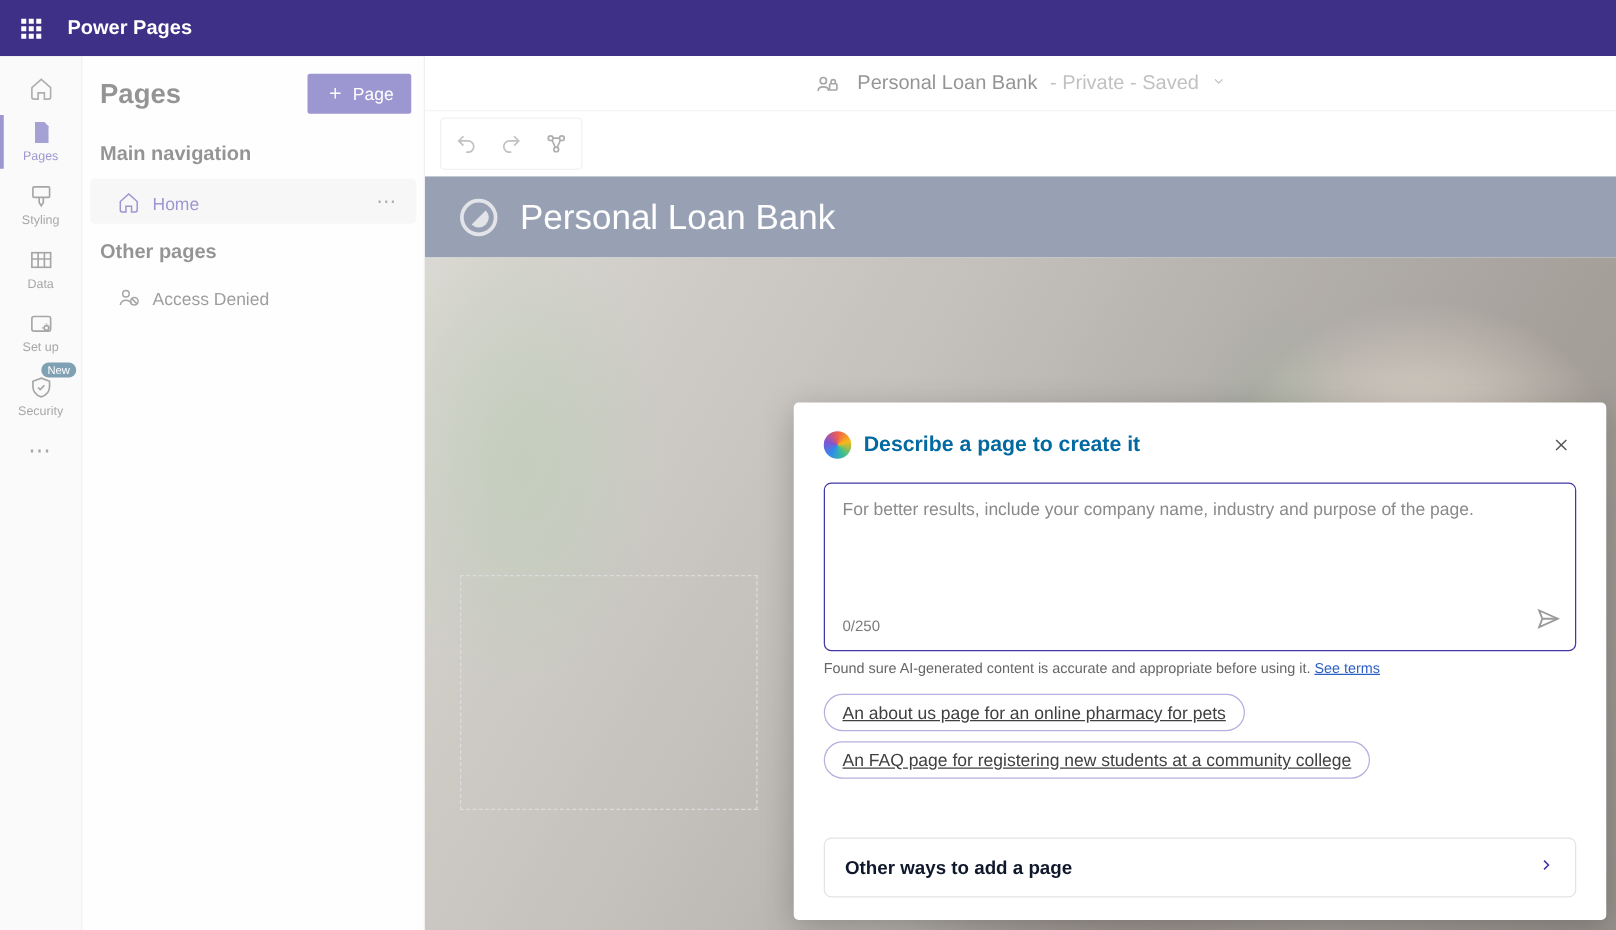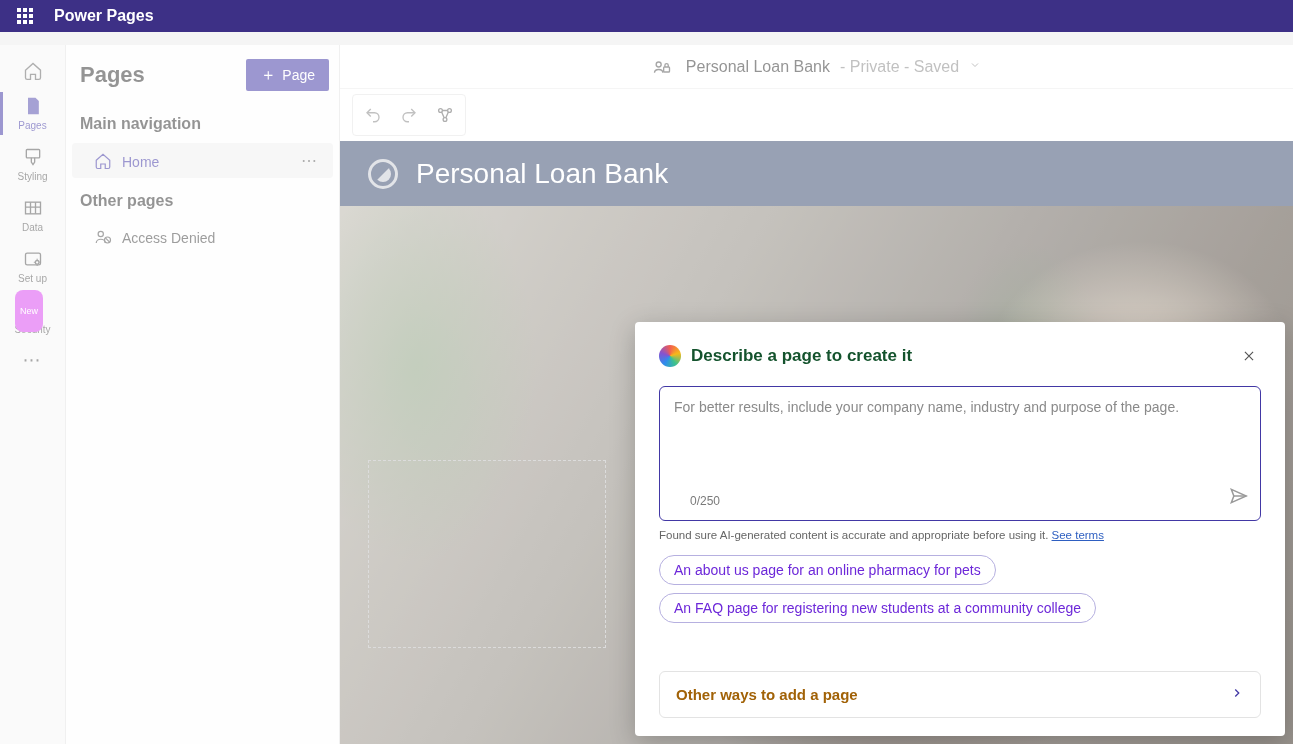--- a/index.html
+++ b/index.html
@@ -6,21 +6,21 @@
   body {
     font-family: "Segoe UI", -apple-system, sans-serif;
     width: 1293px;
     height: 744px;
     overflow: hidden;
     background: #f5f5f5;
     position: relative;
   }
   
   .topbar {
-    height: 32px;
+    height: 45px;
     background: #3d3086;
     color: #fff;
     display: flex;
     align-items: center;
     padding: 0 10px;
   }
   .waffle { width: 30px; display:flex; align-items:center; justify-content:center; }
   .waffle-grid {
     display:grid; grid-template-columns:repeat(3,4px); grid-auto-rows:4px; gap:2px;
   }
@@ -46,22 +46,22 @@
     color:#555;
     position:relative;
     cursor:pointer;
   }
   .rail-item.active { color:#4238a5; }
   .rail-item.active::before {
     content:""; position:absolute; left:0; top:4px; bottom:4px; width:3px; background:#4238a5;
   }
   .rail-item .ri-icon { height:24px; display:flex; align-items:center; justify-content:center; margin-bottom:2px; }
   .new-badge {
-    position:absolute; top:-2px; right:22px;
-    background:#d946ef; color:#fff; font-size:9px; padding:16px 5px; border-radius:8px;
+    position:absolute; top:-2px; right:4px;
+    background:#0c4a6e; color:#fff; font-size:9px; padding:1px 5px; border-radius:8px;
   }
   .rail-more { margin-top:6px; font-size:18px; letter-spacing:2px; color:#555; cursor:pointer; }
 
   
   .pages-panel {
     position:absolute;
     top:45px; left:66px; bottom:0;
     width:274px;
     background:#fdfdfd;
     border-right:1px solid #e2e2e2;
@@ -168,52 +168,52 @@
     position:absolute;
     right:8px; top:322px;
     width:650px; height:414px;
     background:#fff;
     box-shadow:0 6px 26px rgba(0,0,0,0.22);
     border-radius:4px;
     padding:22px 24px 18px 24px;
     display:flex; flex-direction:column;
   }
   .cp-header { display:flex; align-items:center; gap:10px; }
-  .cp-title { font-size:17px; font-weight:600; color:#14532d; }
+  .cp-title { font-size:17px; font-weight:600; color:#0369a1; }
   .cp-close { margin-left:auto; color:#555; cursor:pointer; width:24px; height:24px; display:flex; align-items:center; justify-content:center; }
   .cp-logo {
     width:22px; height:22px; border-radius:50%;
     background:conic-gradient(#f25d50,#f7b819,#3cc28d,#2e8ced,#8453d1,#f25d50);
   }
   .cp-input-wrap {
     margin-top:18px;
     border:1.5px solid #4238a5; border-radius:6px;
     height:135px; position:relative;
     padding:12px 14px;
   }
   .cp-input {
     width:100%; height:70px; border:none; outline:none; resize:none;
     font-family:inherit; font-size:14px; color:#333;
   }
   .cp-input::placeholder{ color:#8a8a8a; }
-  .cp-counter { position:absolute; left:14px; bottom:12px; font-size:12px; color:#7a7a7a;margin-left:16px; }
+  .cp-counter { position:absolute; left:14px; bottom:12px; font-size:12px; color:#7a7a7a; }
   .cp-send { position:absolute; right:12px; bottom:10px; color:#9a9a9a; cursor:pointer; }
   .cp-disclaimer { font-size:11.5px; color:#666; margin-top:8px; }
   .cp-disclaimer a { color:#2e5fc1; text-decoration:underline; }
   .cp-chips { margin-top:14px; display:flex; flex-direction:column; gap:8px; align-items:flex-start; }
   .cp-chip {
-    border:1px solid #b6b0e0; color:#6d28d9; background:#fff;
-    padding:6px 14px; border-radius:16px; font-size:14px; cursor:pointer;
+    border:1px solid #b6b0e0; color:#404040; background:#fff;
+    padding:6px 14px; border-radius:16px; font-size:14px; cursor:pointer;text-decoration:underline;
   }
   .cp-other {
     margin-top:auto;
     border:1px solid #e3e3e3; border-radius:6px;
     padding:14px 16px;
     display:flex; align-items:center; justify-content:space-between;
-    font-size:15px; font-weight:600; color:#a16207; cursor:pointer;
+    font-size:15px; font-weight:600; color:#0f172a; cursor:pointer;
   }
   .cp-other .chev2 { color:#4238a5; }
 </style>
 </head>
 <body>
 
 <div class="topbar">
   <div class="waffle">
     <div class="waffle-grid">
       <div class="waffle-dot"></div>

